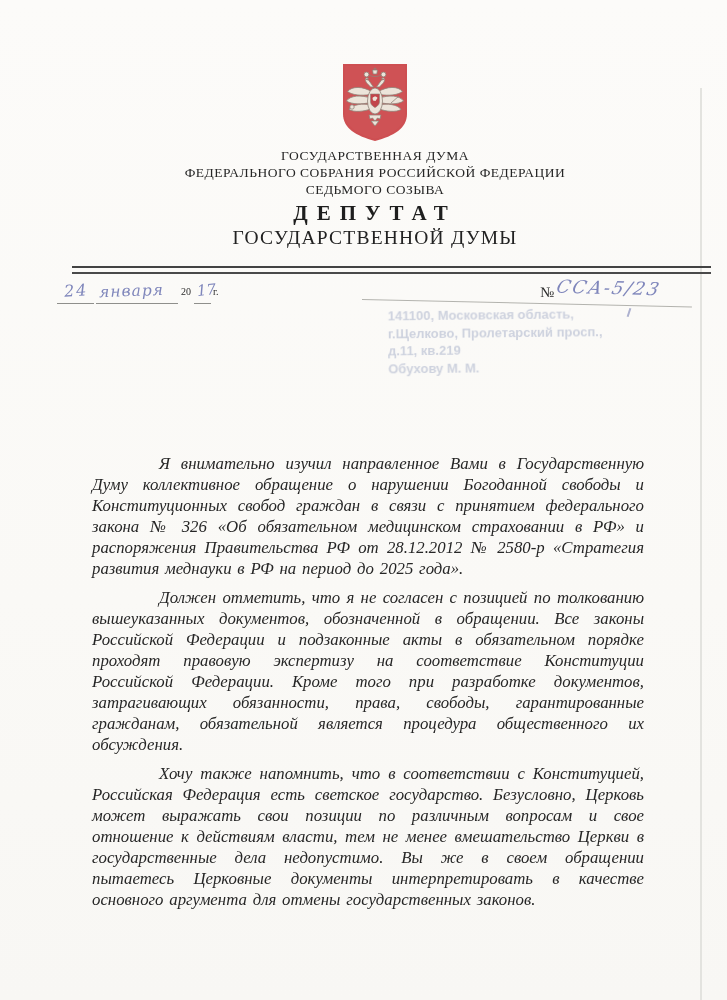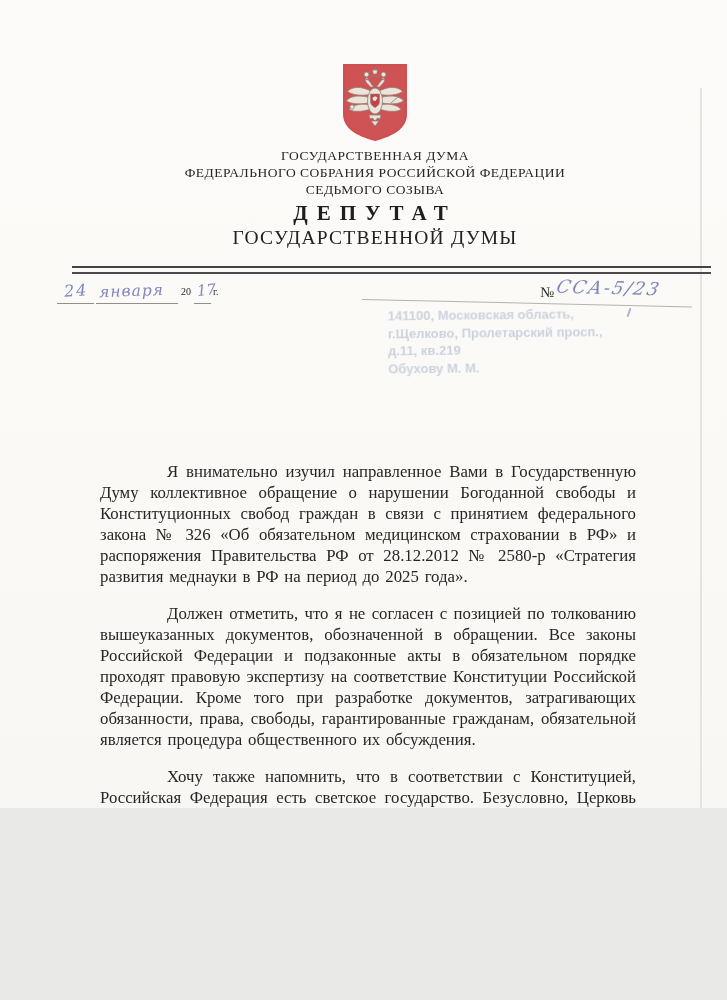--- a/index.html
+++ b/index.html
@@ -1,17 +1,17 @@
 <!DOCTYPE html>
 <html><head>
 <meta charset="utf-8">
 <style>
   html,body { margin:0; padding:0; background:#e9e9e7; }
   .page {
-    position:relative; width:727px; height:808px; margin:0 auto;
+    position:relative; width:727px; height:1000px; margin:0 auto;
     background:linear-gradient(180deg,#fcfbf9 0%, #faf9f6 60%, #f8f7f4 100%);
     font-family:"Liberation Serif", serif; color:#232323; overflow:hidden;
   }
   
   .scan-edge { position:absolute; left:700px; top:88px; width:2px; height:912px; background:#e3e3df; }
 
   
   .emblem { position:absolute; left:339px; top:61px; width:72px; height:82px; }
   .org-block { position:absolute; left:15px; top:147px; width:720px; text-align:center;
                font-size:13.5px; line-height:17px; letter-spacing:0.5px; color:#262626; }
@@ -48,21 +48,21 @@
            font-family:"Liberation Sans", sans-serif; font-weight:bold;
            font-size:13px; line-height:17.5px; color:rgba(118,132,172,0.34);
            filter:blur(0.7px); transform:rotate(-0.6deg); }
 
   
   .salutation { position:absolute; left:84px; top:400px; width:568px; text-align:center;
                 font-weight:bold; font-size:17px; color:#1f1f1f; }
   .body-text { position:absolute; left:84px; top:445px; width:568px;
                font-size:16.8px; line-height:21px; text-align:justify;
                word-spacing:1.6px; color:#262626; }
-  .body-text p { margin:16px; text-indent:67px; }
+  .body-text p { margin:8px; text-indent:67px;font-style:italic; }
 </style>
 </head>
 <body>
 
 <div class="page">
 
   <div class="scan-edge"></div>
 
   <svg class="emblem" viewBox="0 0 72 82">
     <path d="M4,3 H68 V53 C68,67 55,75 36,80 C17,75 4,67 4,53 Z" fill="#ce4f52"></path>

